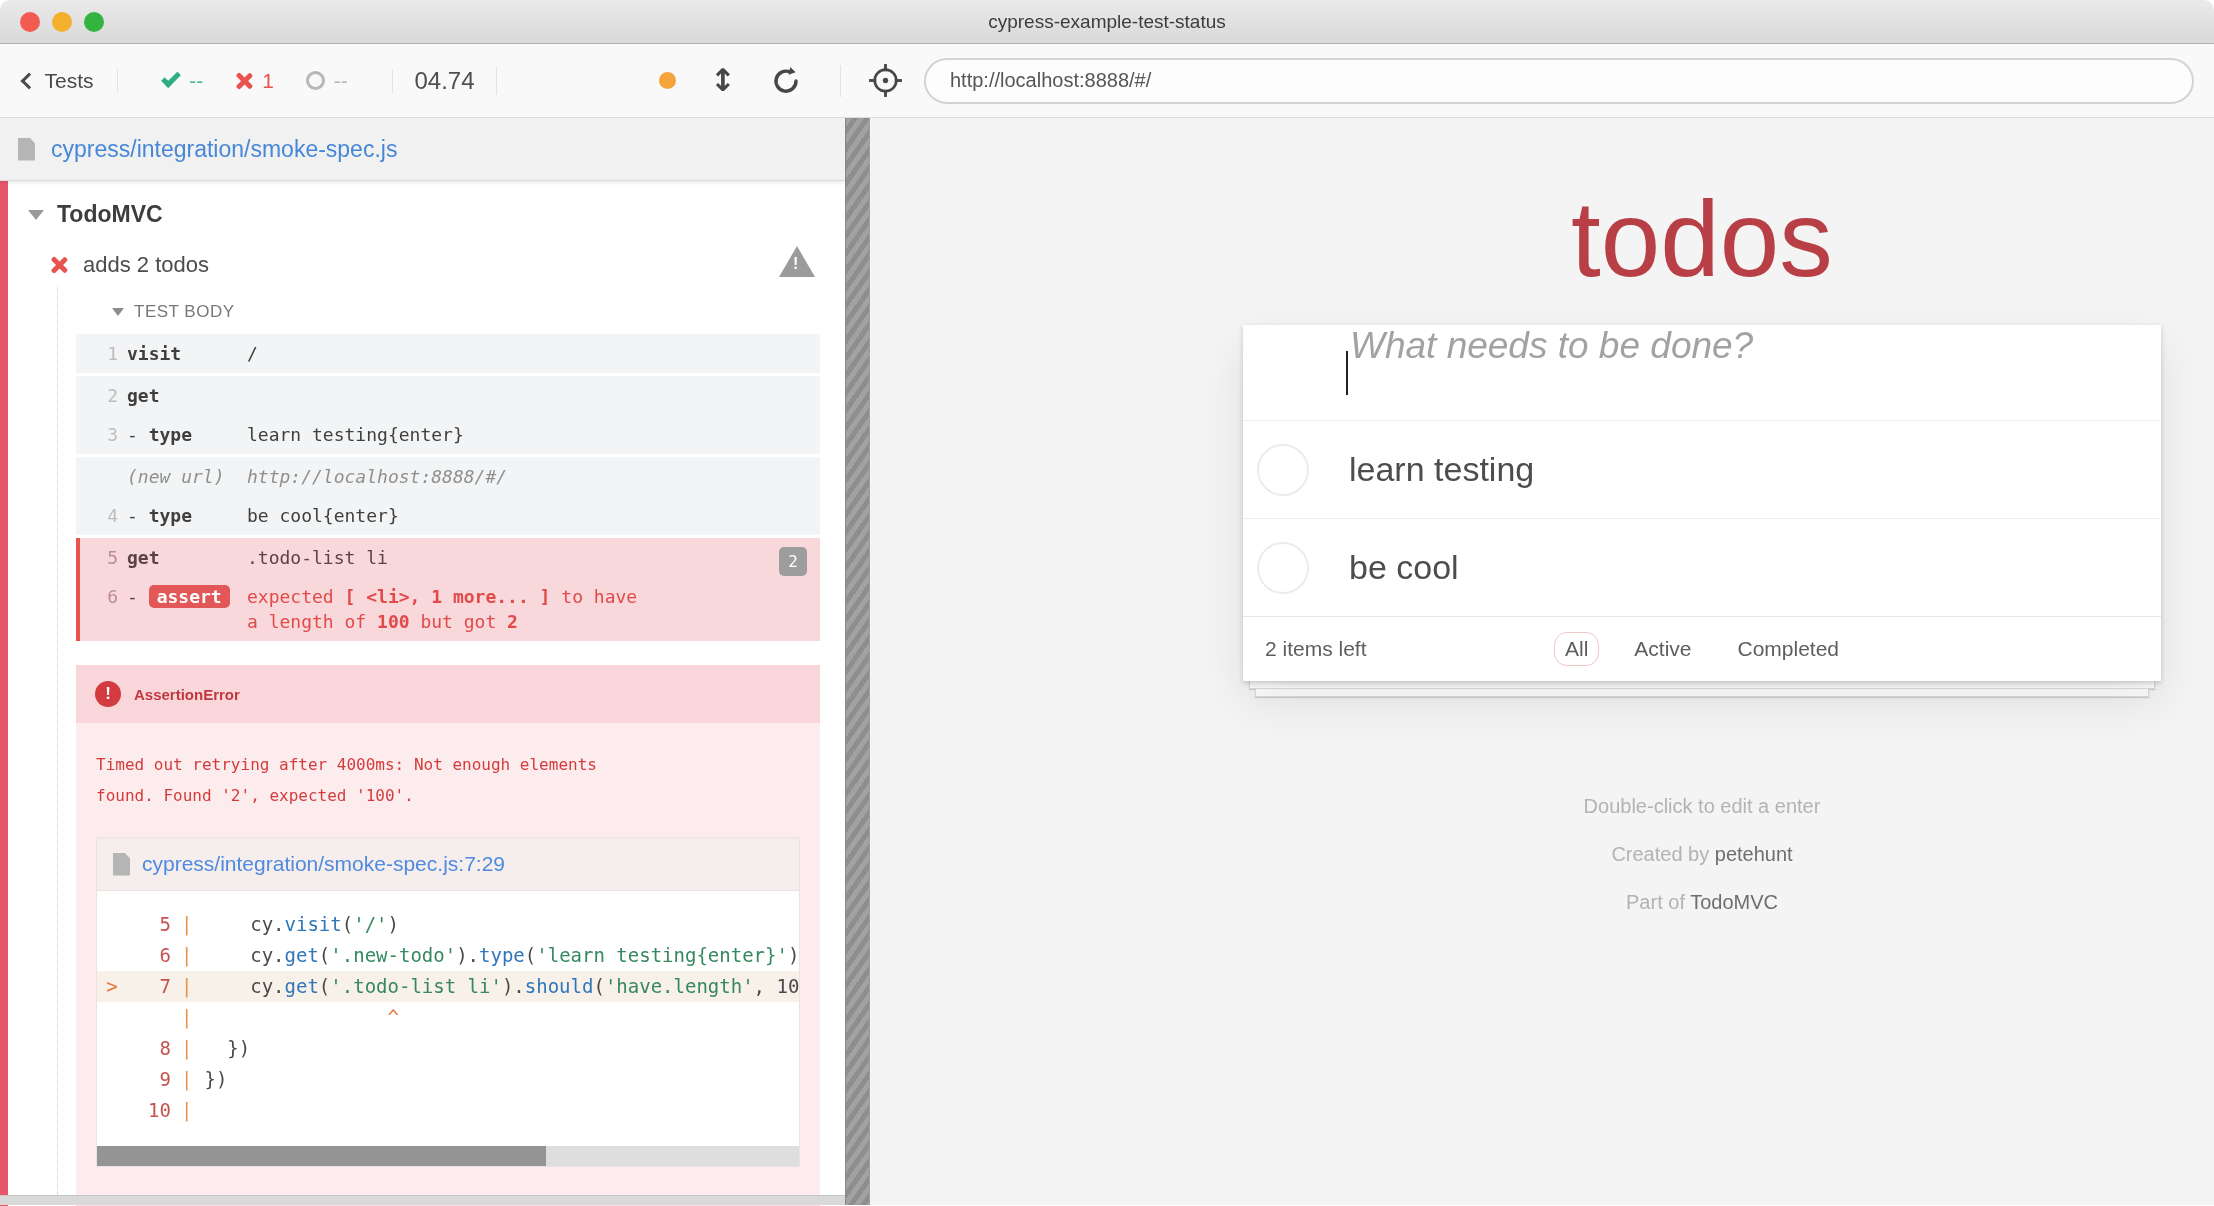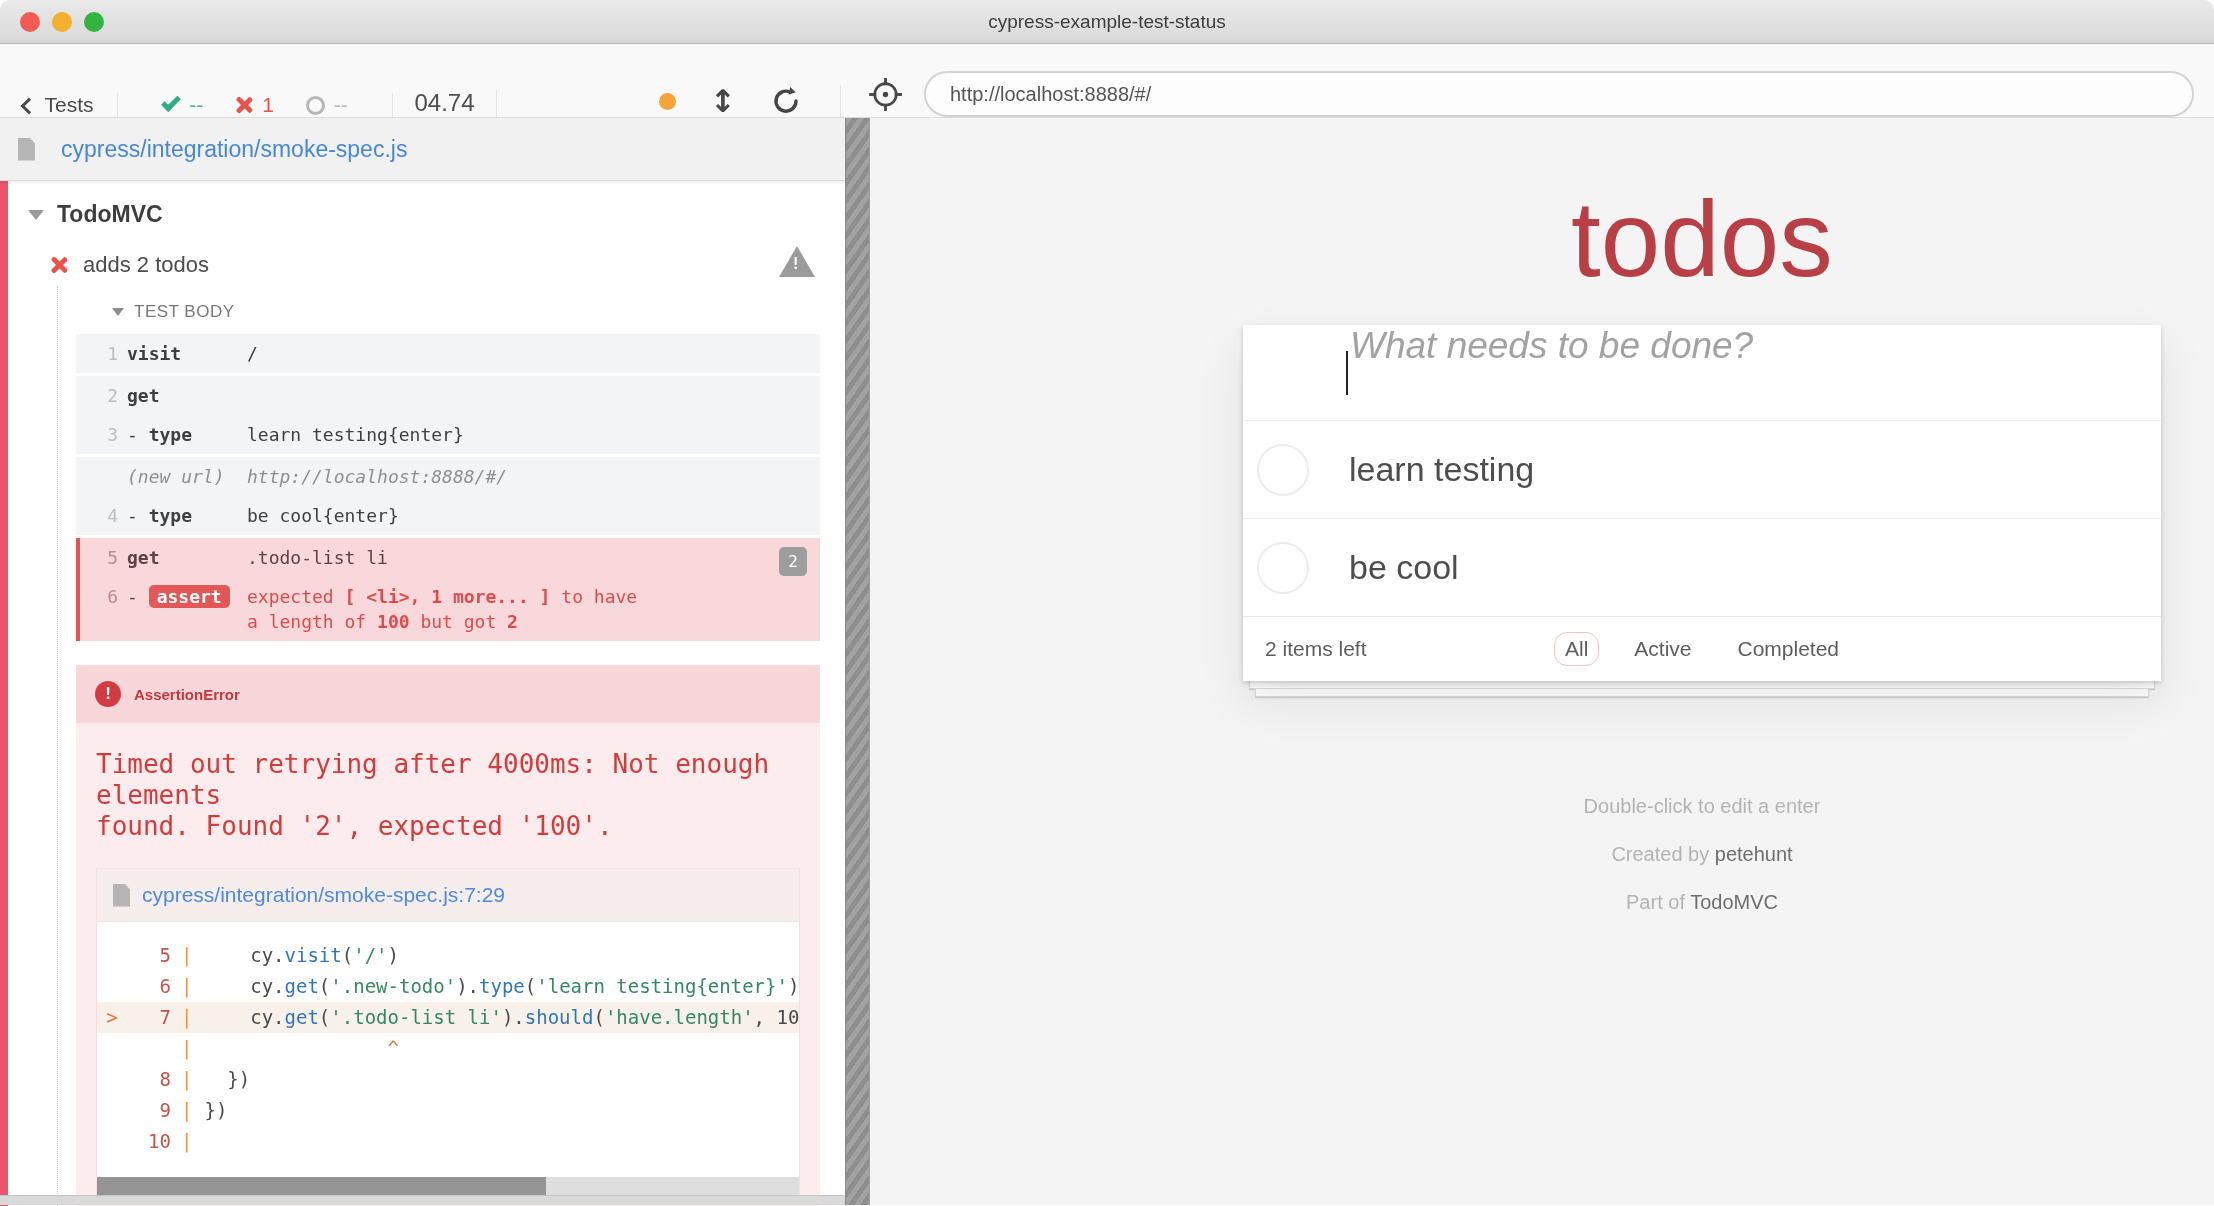--- a/index.html
+++ b/index.html
@@ -9,21 +9,21 @@
     font-family:"Liberation Sans", sans-serif; background:#fff;
   }
   
   .titlebar { height:44px; background:linear-gradient(#eaeaea,#d9d9d9); border-bottom:1px solid #b2b2b2;
     display:flex; align-items:center; justify-content:center; position:relative;
     border-radius:10px 10px 0 0; }
   .traffic { position:absolute; left:20px; top:12px; display:flex; gap:12px; }
   .light { width:20px; height:20px; border-radius:50%; }
   .window-title { font-size:19px; color:#3d3d3d; }
   
-  .toolbar { height:74px; display:flex; align-items:flex-end; background:#f9f9f9; border-bottom:1px solid #dcdcdc; }
+  .toolbar { height:74px; display:flex; align-items:center; background:#f9f9f9; border-bottom:1px solid #dcdcdc; }
   .tb-sec { display:flex; align-items:center; }
   .tb-tests { width:118px; justify-content:center; gap:9px; border-right:1px solid #e3e3e3; font-size:21px; color:#4a4a4a; cursor:pointer; }
   .chev-left { width:12px; height:12px; border-left:3px solid #4a4a4a; border-bottom:3px solid #4a4a4a; transform:rotate(45deg); margin-top:1px; }
   .tb-stats { width:275px; justify-content:center; gap:32px; border-right:1px solid #e3e3e3; font-size:21px; }
   .stat { display:flex; align-items:center; gap:9px; }
   .icon-check { width:18px; height:10px; border-left:5px solid #2fad85; border-bottom:5px solid #2fad85; transform:rotate(-45deg); margin-top:-6px; }
   .icon-x { width:18px; height:18px; position:relative; }
   .icon-x::before,.icon-x::after { content:""; position:absolute; left:7px; top:-1px; width:4.5px; height:20px; background:#e8544d; border-radius:2px; }
   .icon-x::before { transform:rotate(45deg); } .icon-x::after { transform:rotate(-45deg); }
   .icon-ring { width:19px; height:19px; border:3px solid #b7b7b7; border-radius:50%; }
@@ -32,21 +32,21 @@
   .tb-mid { width:344px; justify-content:flex-end; gap:34px; padding-right:38px; border-right:1px solid #e3e3e3; }
   .dot-orange { width:17px; height:17px; border-radius:50%; background:#f5a43b; }
   .updown { font-family:"DejaVu Sans",sans-serif; font-size:31px; font-weight:700; color:#474747; line-height:1; }
   .tb-right { flex:1; padding-right:20px; }
   .crosshair { margin:0 20px 0 26px; }
   .url-pill { flex:1; height:46px; border:2px solid #d3d3d3; border-radius:24px; background:#fdfdfd; display:flex; align-items:center; padding:0 24px; font-size:20px; color:#555; }
   
   .content { display:flex; height:1087px; }
   .reporter { width:845px; background:#fff; position:relative; flex:none; }
   .spec-header { height:63px; background:#f1f1f1; border-bottom:1px solid #dcdcdc; box-shadow:0 2px 3px rgba(0,0,0,.08);
-    display:flex; align-items:center; gap:26px; padding:0 18px; position:relative; z-index:2; }
+    display:flex; align-items:center; gap:16px; padding:0 18px; position:relative; z-index:2; }
   .file-icon { width:17px; height:23px; background:#b5b5b5; clip-path:polygon(0 0,68% 0,100% 26%,100% 100%,0 100%); flex:none; }
   .spec-link { font-size:23px; color:#4787d8; cursor:pointer; }
   .failed-region { border-left:8px solid #e8566b; }
   .suite-row { display:flex; align-items:center; gap:13px; padding:20px 0 0 20px; cursor:pointer; }
   .caret-down { width:0; height:0; border-left:8px solid transparent; border-right:8px solid transparent; border-top:10px solid #9a9a9a; }
   .caret-down.sm { border-left-width:6px; border-right-width:6px; border-top-width:8px; border-top-color:#8d8d8d; }
   .suite-title { font-size:23px; font-weight:700; color:#3d3d3d; }
   .test-row { display:flex; align-items:center; gap:15px; padding:24px 28px 8px 42px; position:relative; cursor:pointer; }
   .test-title { font-size:22px; color:#4c4c4c; }
   .warn-tri { position:absolute; right:30px; top:18px; width:0; height:0; border-left:18px solid transparent; border-right:18px solid transparent; border-bottom:31px solid #9b9b9b; }
@@ -67,21 +67,21 @@
   .assert-msg .b { font-weight:700; }
   .cmd-badge { position:absolute; right:13px; top:9px; background:#9d9d9d; color:#fff; font-size:16px; border-radius:5px; padding:2px 9px; font-family:"DejaVu Sans Mono",monospace; }
   .assert-badge { background:#e25757; color:#fff; border-radius:5px; padding:1px 8px; font-weight:700; }
   .cmd-prefix { font-weight:400; color:inherit; }
   
   .error-block { margin-top:24px; background:#fdecee; }
   .err-header { background:#f8d6d9; display:flex; align-items:center; gap:13px; padding:16px 19px; }
   .err-icon { width:26px; height:26px; border-radius:50%; background:#d23c40; color:#fff; font-weight:700; font-size:17px; display:flex; align-items:center; justify-content:center; flex:none; }
   .err-title { font-size:15px; font-weight:700; color:#c2383f; }
   .err-body { padding:26px 20px 26px; }
-  .err-msg { font-family:"DejaVu Sans Mono",monospace; font-size:26px; color:#d43c3c; line-height:31px; }
+  .err-msg { font-family:"DejaVu Sans Mono",monospace; font-size:16px; color:#d43c3c; line-height:31px; }
   .code-frame { margin-top:26px; background:#fff; border:1px solid #f1e0e0; }
   .cf-header { background:#f6eded; padding:14px 16px; display:flex; align-items:center; gap:12px; border-bottom:1px solid #efe2e2; }
   .cf-link { font-size:21px; color:#4e8ae0; cursor:pointer; }
   .cf-code { padding:18px 0 8px; font-family:"DejaVu Sans Mono",monospace; font-size:19px; line-height:31px; overflow:hidden; }
   .cf-line { display:flex; white-space:pre; }
   .cf-line.hl { background:#f7f1e9; }
   .cf-marker { width:30px; flex:none; text-align:center; color:#e8743c; }
   .cf-num { width:44px; flex:none; text-align:right; color:#c5534d; }
   .cf-pipe { color:#e8944a; padding:0 12px 0 10px; }
   .tk-p { color:#4a4a4a; } .tk-fn { color:#3076b8; } .tk-str { color:#35885f; } .tk-caret { color:#e8743c; }

